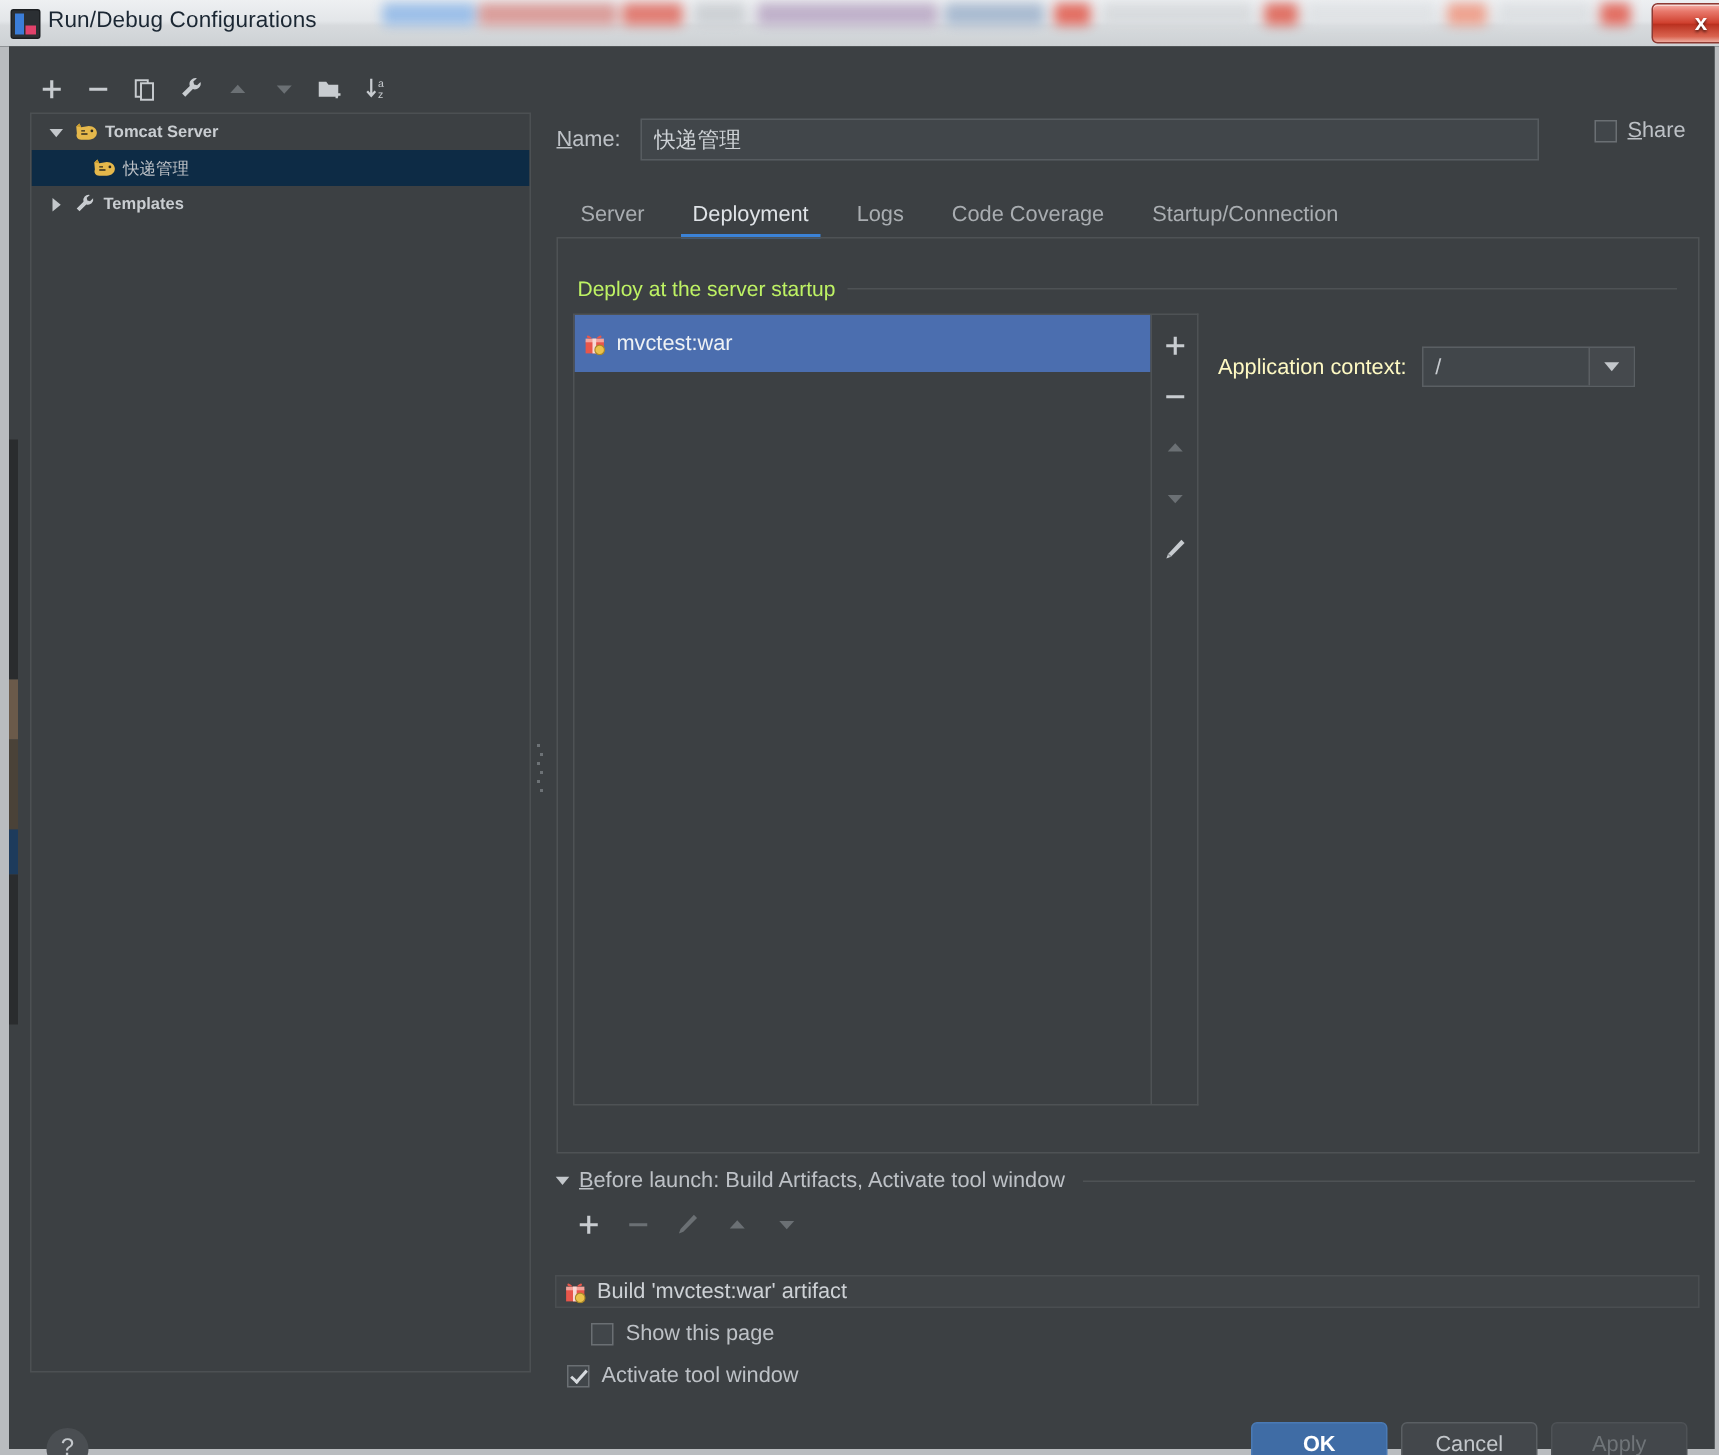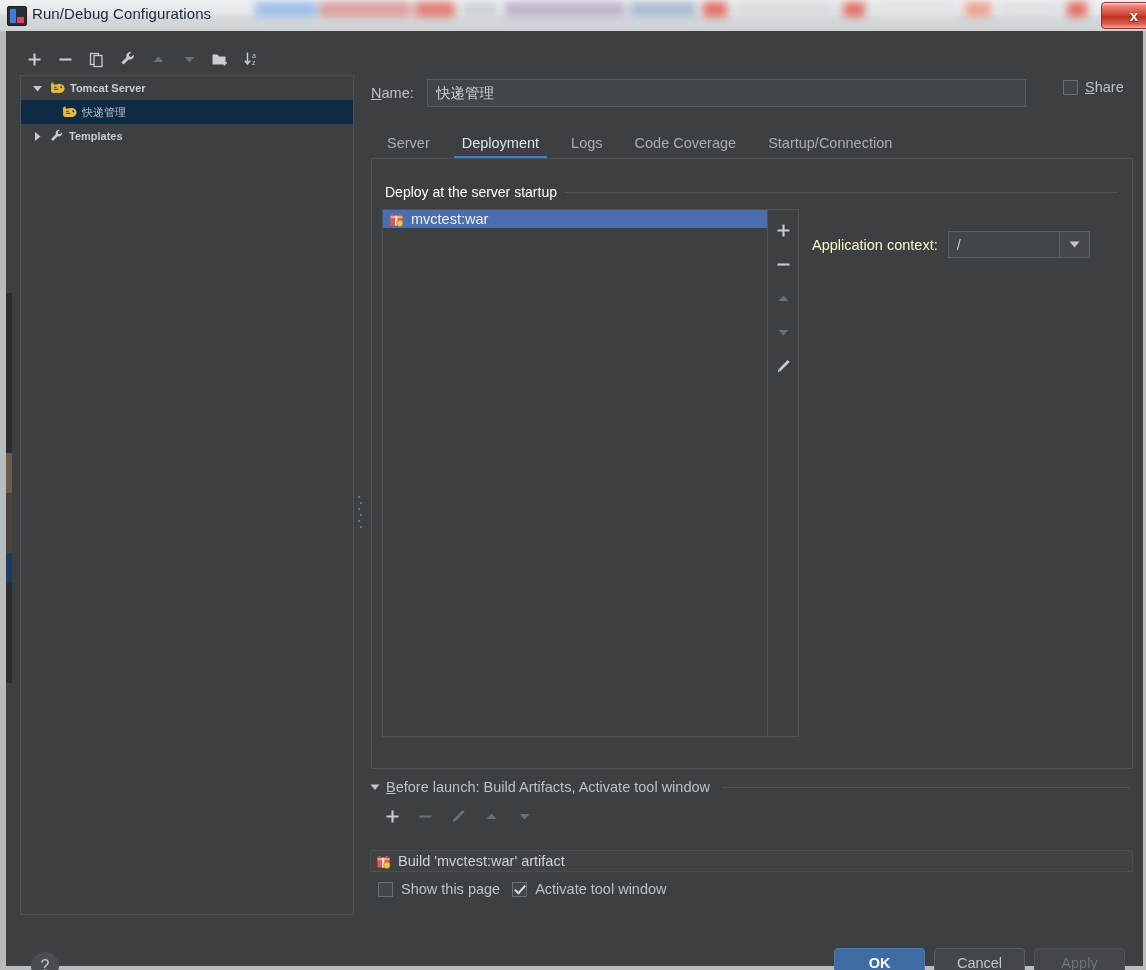--- a/index.html
+++ b/index.html
@@ -293,21 +293,21 @@
     left: 5px; top: 114px;
     width: 762px; height: 611px;
     border: 1px solid #4e5255;
     box-sizing: border-box;
   }
 
   .group-title {
     position: absolute;
     left: 13px; top: 25px;
     font-size: 14px;
-    color: #ffffff;
+    color: #bef264;
     background: #3c4043;
     padding-right: 8px;
     white-space: nowrap;
     z-index: 2;
   }
   .group-line {
     position: absolute;
     left: 13px; right: 14px; top: 33px;
     height: 1px;
     background: #4e5255;
@@ -316,21 +316,21 @@
   .deploy-list {
     position: absolute;
     left: 10px; top: 50px;
     width: 386px; height: 528px;
     background: #3c4043;
     border: 1px solid #4e5255;
     box-sizing: border-box;
     overflow: hidden;
   }
   .deploy-item {
-    height: 18px;
+    height: 38px;
     display: flex;
     align-items: center;
     padding-left: 6px;
     gap: 7px;
     font-size: 14.5px;
     color: #cfd3d7;
     cursor: default;
   }
   .deploy-item.sel { background: #4b6eaf; color: #eef1f4; }
 
@@ -439,20 +439,21 @@
     font-size: 14.5px;
     color: #cdd1d5;
     cursor: default;
   }
   .bl-checks {
     position: absolute;
     left: 10px; top: 104px;
     display: flex;
     align-items: center;
     gap: 12px;
+    flex-direction: column;
   }
   .chk-wrap { display: flex; align-items: center; gap: 8px; cursor: default; }
   .chk-label { font-size: 14.5px; color: #bdc1c6; white-space: nowrap; }
 
   
   .help-btn {
     position: absolute;
     left: 25px; top: 921px;
     width: 28px; height: 28px;
     border-radius: 50%;

